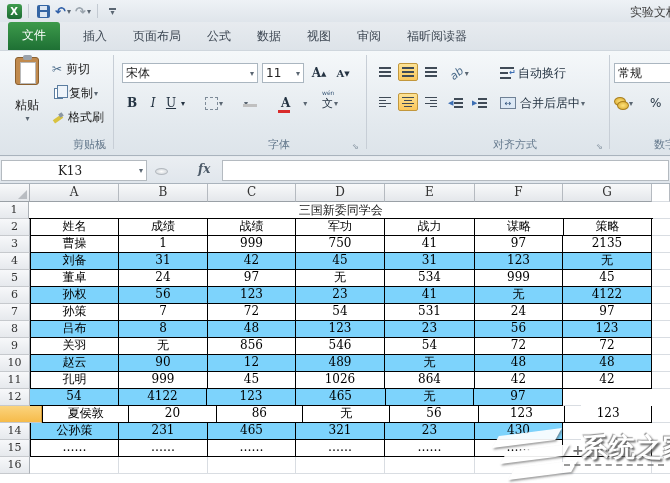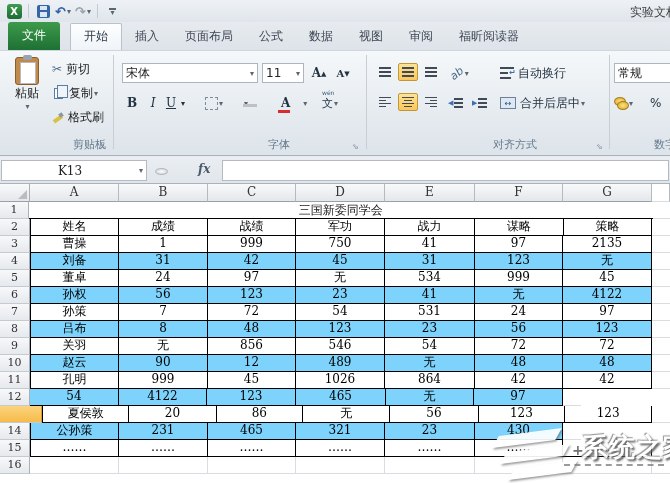--- a/index.html
+++ b/index.html
@@ -175,35 +175,34 @@
     <div class="qsep"></div>
     <div class="qbtn qat-custom">
         <i></i>
         <span class="dd">▾</span>
       </div>
     <div id="win-title">实验文档</div>
   </div>
 
   <div id="tabrow">
     <div id="tab-file" class="tab">文件</div>
-    <div class="tab active">开始</div>
     <div class="tab">插入</div>
     <div class="tab">页面布局</div>
     <div class="tab">公式</div>
     <div class="tab">数据</div>
     <div class="tab">视图</div>
     <div class="tab">审阅</div>
     <div class="tab">福昕阅读器</div>
   </div>
 
   <div id="ribbon">
 
     <div id="paste-btn">
       <span class="clip-board"></span>
-      <span style="margin-top:0;">粘贴</span>
+      <span style="margin-top:12px;">粘贴</span>
       <span class="dd">▾</span>
     </div>
     <div class="small-item" style="left:52px; top:8px;">
       <span class="scissors">✂</span>
       <span>剪切</span>
     </div>
     <div class="small-item" style="left:52px; top:32px;">
       <span class="copy-ic"></span>
       <span>复制</span>
       <span class="dd">▾</span>

